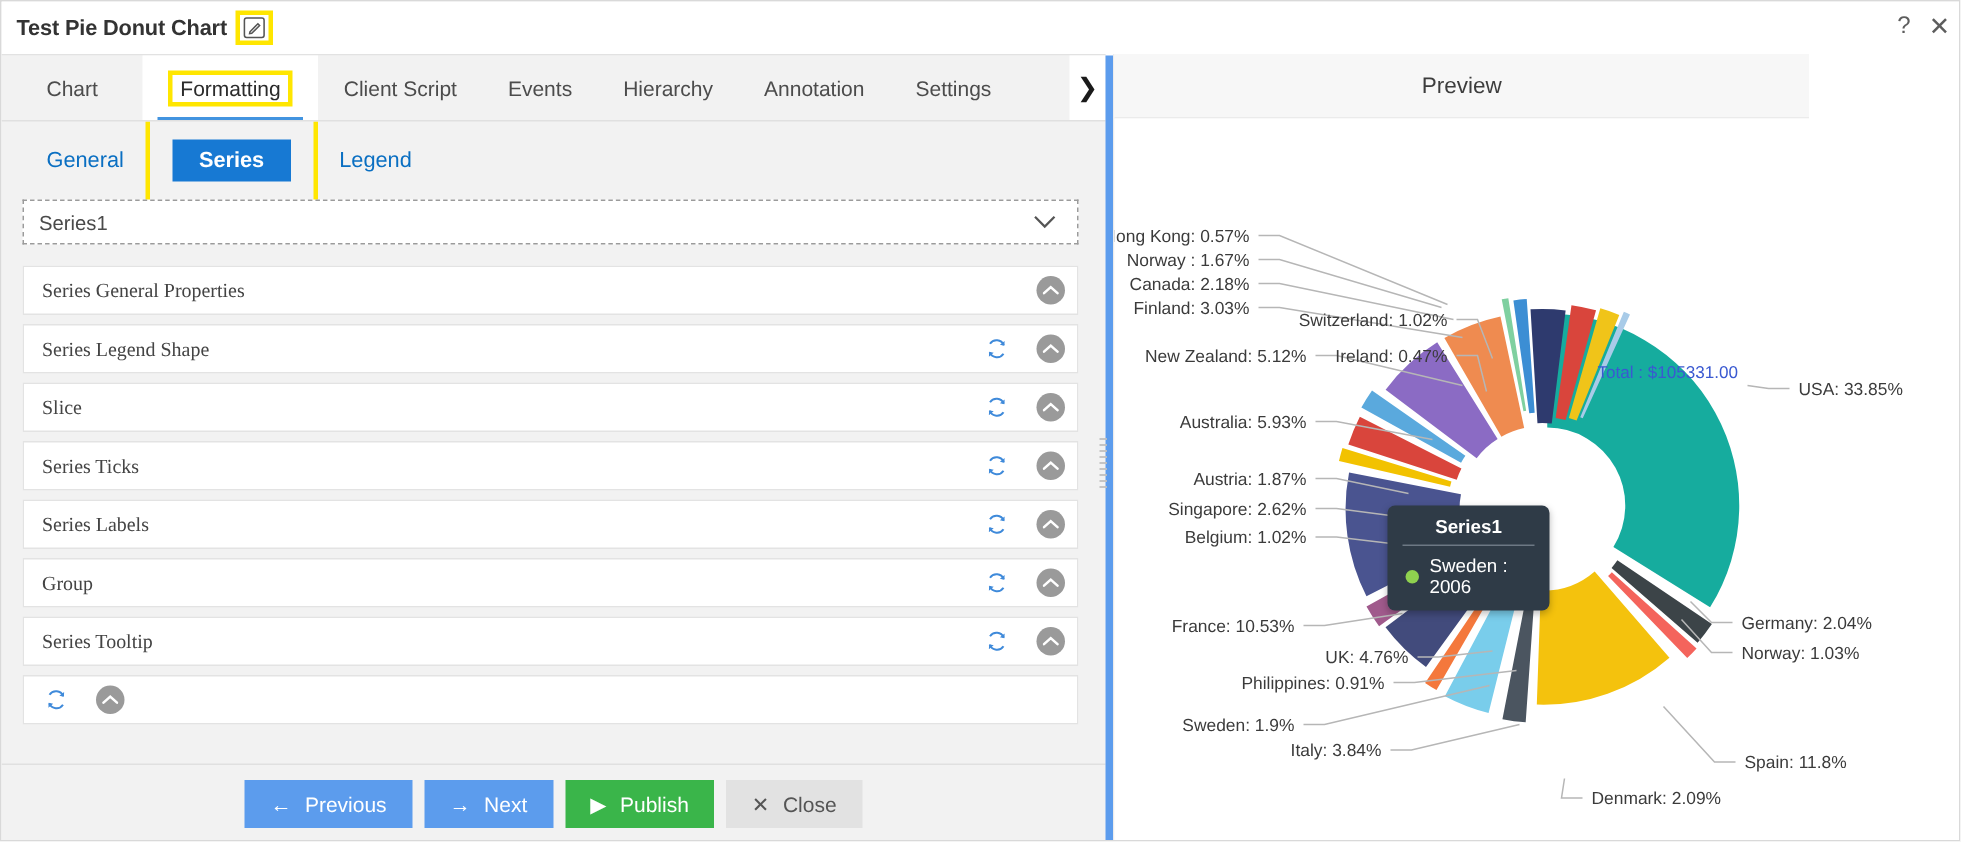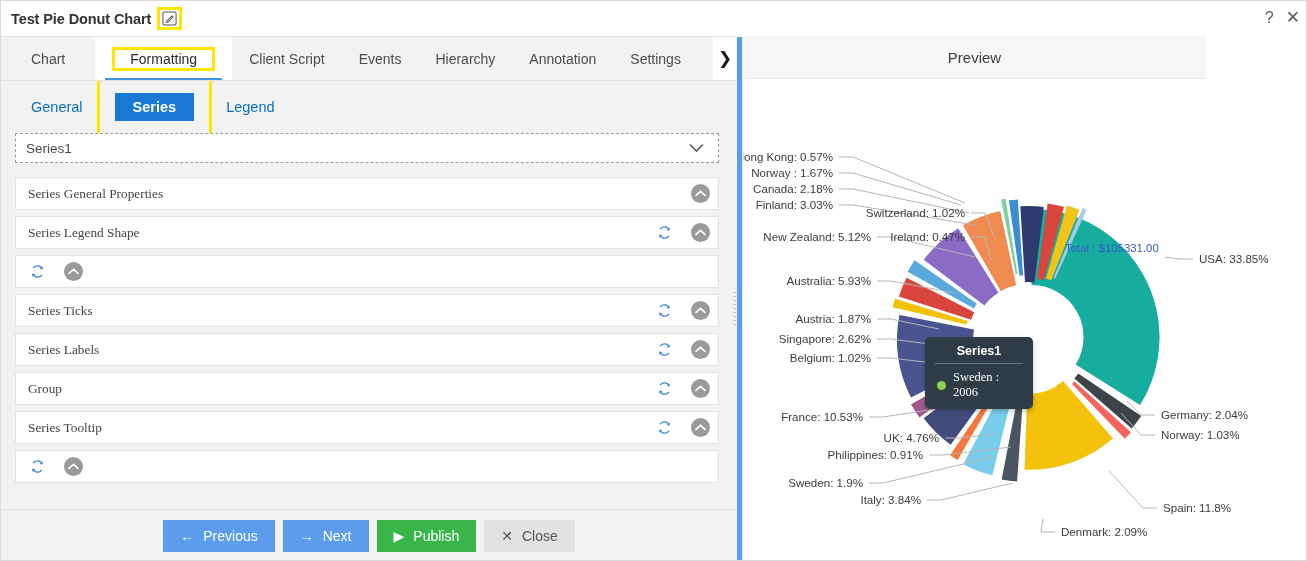--- a/index.html
+++ b/index.html
@@ -74,21 +74,21 @@
     white-space: nowrap;
   }
   .tab.first { padding-left: 30px; padding-right: 30px; }
   .tab.active {
     background: #ffffff;
     color: #2b2b2b;
     font-weight: normal;
   }
   .tab.active .tab-hl {
     border: 3px solid #ffe600;
-    padding: 0px 15px;
+    padding: 0px 5px;
     line-height: 18px;
   }
   .tab.active::after {
     content: "";
     position: absolute; left: 10px; right: 10px; bottom: 0;
     height: 2.5px; background: #4294e0;
   }
   .tab-next {
     width: 24px;
     background: #ffffff;
@@ -259,21 +259,20 @@
     font-size: 12.5px;
     font-weight: bold;
     padding-bottom: 5px;
     border-bottom: 1px solid #6d7884;
     margin-bottom: 6px;
   }
   .tooltip .tt-row {
     display: flex; align-items: center; gap: 7px;
     font-size: 12.5px;
     padding-left: 2px;
-    font-family: Liberation Serif, serif;
   }
   .tooltip .tt-dot {
     width: 9px; height: 9px; border-radius: 50%;
     background: #8fd14f;
     flex: none;
   }
   .label-txt { font-size: 11.6px; fill: #3b3b3b; font-family: "Liberation Sans", sans-serif; }
   .total-txt { font-size: 11.4px; fill: #3a59d1; font-family: "Liberation Sans", sans-serif; }
   .leader { stroke: #b6b6b6; stroke-width: 1; fill: none; }
 </style>
@@ -364,20 +363,21 @@
               <path d="M2.4 13.6 L2.6 10.2 L5.8 10.8 Z" fill="#3f8ada"></path>
             </svg>
           </span>
           <span class="acc-toggle">
             <svg width="11" height="7" viewBox="0 0 11 7">
               <path d="M1 5.4 L5.5 1.4 L10 5.4" fill="none" stroke="#ffffff" stroke-width="1.7" stroke-linecap="round"></path>
             </svg>
           </span>
         </div>
         <div class="acc-row">
+          <span class="acc-label">Slice</span>
           <span class="acc-refresh">
             <svg width="15" height="15" viewBox="0 0 16 16">
               <path d="M13 5.4 A5.6 5.6 0 0 0 3.2 4.4" fill="none" stroke="#3f8ada" stroke-width="1.4"></path>
               <path d="M3 10.6 A5.6 5.6 0 0 0 12.8 11.6" fill="none" stroke="#3f8ada" stroke-width="1.4"></path>
               <path d="M13.6 2.4 L13.4 5.8 L10.2 5.2 Z" fill="#3f8ada"></path>
               <path d="M2.4 13.6 L2.6 10.2 L5.8 10.8 Z" fill="#3f8ada"></path>
             </svg>
           </span>
           <span class="acc-toggle">
             <svg width="11" height="7" viewBox="0 0 11 7">

